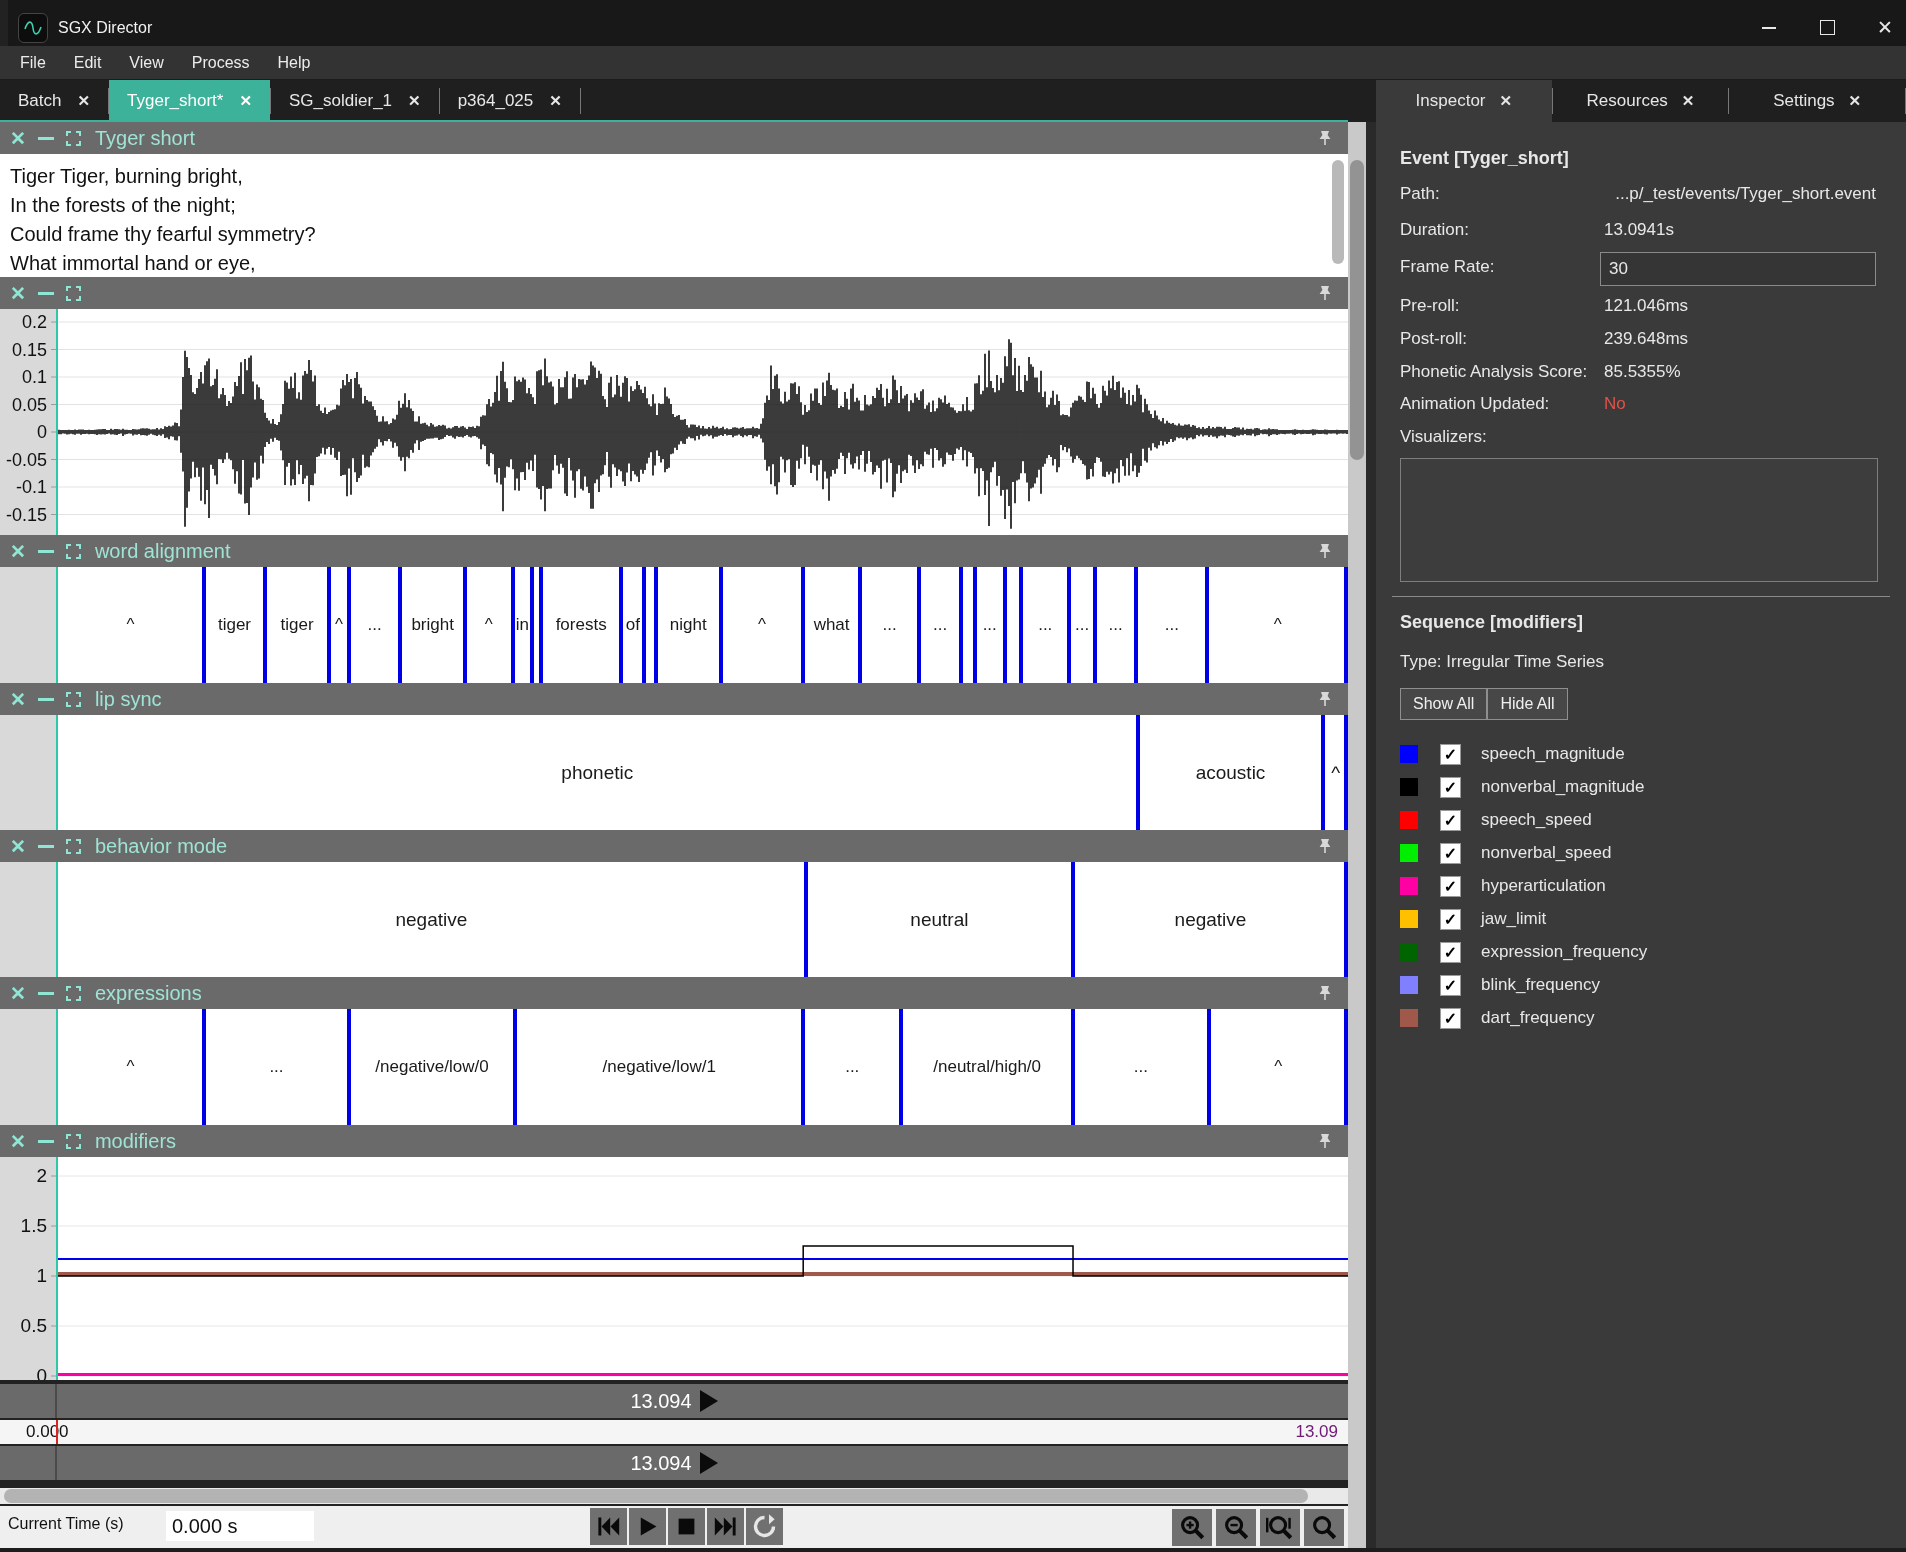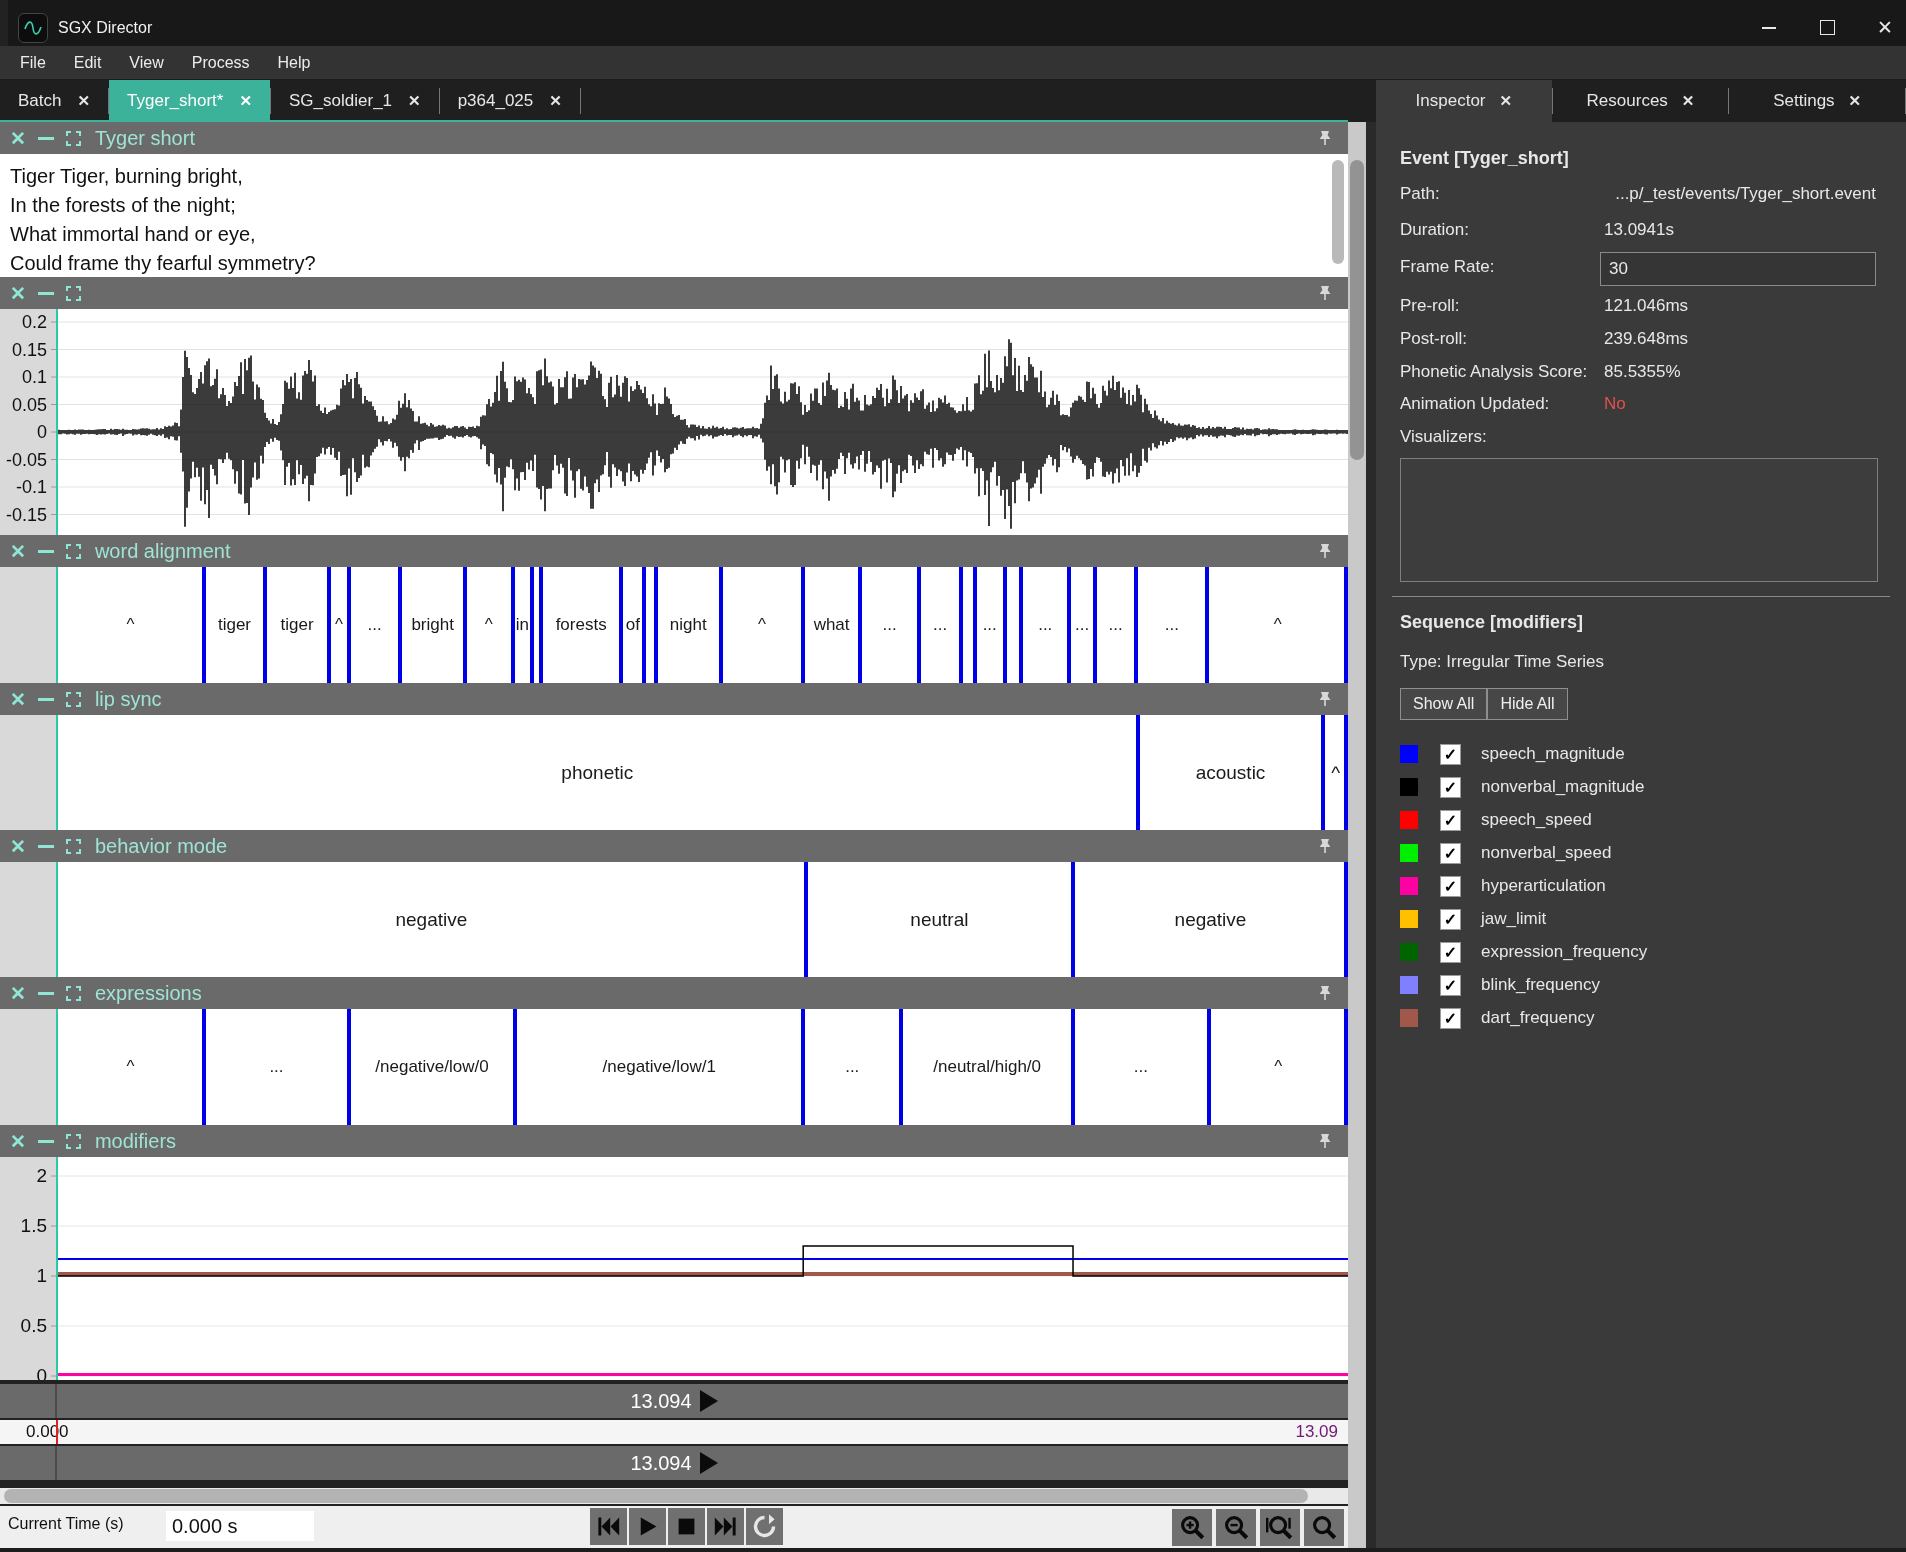--- a/index.html
+++ b/index.html
@@ -154,22 +154,22 @@
       </span>
       <span class="hdr-title">Tyger short</span>
       <svg width="18" height="18" viewBox="0 0 18 18" class="pin">
         <path d="M5 2h8l-1.4 4 2.8 4H3.6l2.8-4z" fill="#d8d8d8"></path>
         <rect x="8.2" y="10" width="1.6" height="6" fill="#d8d8d8"></rect>
       </svg>
     </div>
     <div class="trk-content" id="text-content" style="height: 123px;">
       <div class="poem-line">Tiger Tiger, burning bright,</div>
       <div class="poem-line">In the forests of the night;</div>
+      <div class="poem-line">Could frame thy fearful symmetry?</div>
       <div class="poem-line">What immortal hand or eye,</div>
-      <div class="poem-line">Could frame thy fearful symmetry?</div>
       <div class="txt-scroll"></div>
     </div>
     <div class="trk-header">
       <span class="hdr-x">✕</span>
       <span class="hdr-min"></span>
       <span class="hdr-max">
         <svg width="15" height="15" viewBox="0 0 15 15">
           <path d="M1 5V1h4M10 1h4v4M14 10v4h-4M5 14H1v-4" stroke="#8fe6d5" stroke-width="2" fill="none"></path>
         </svg>
       </span>

